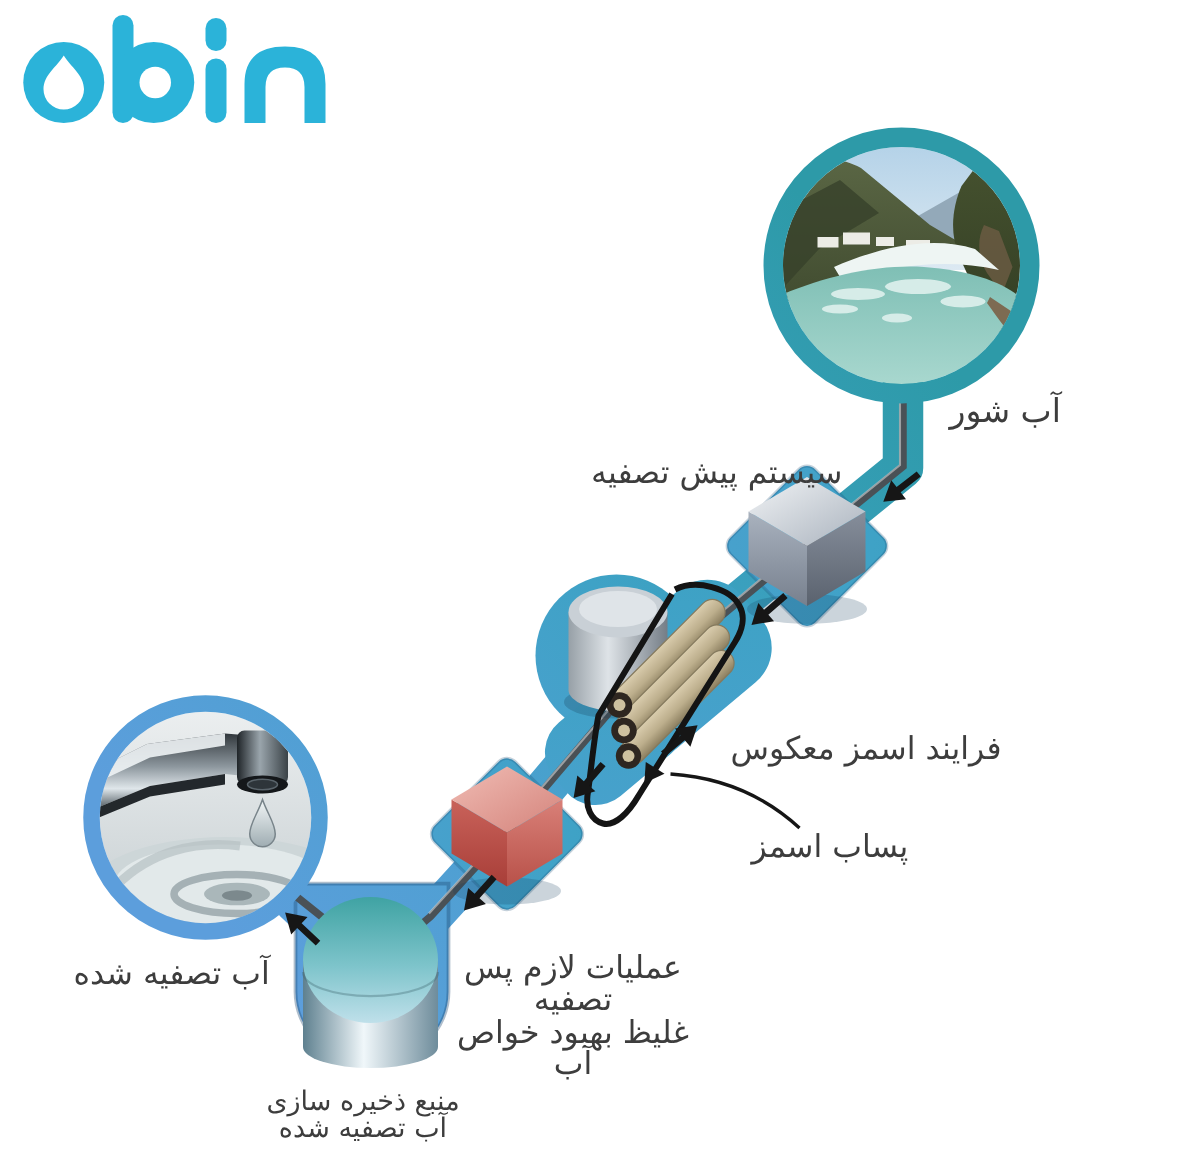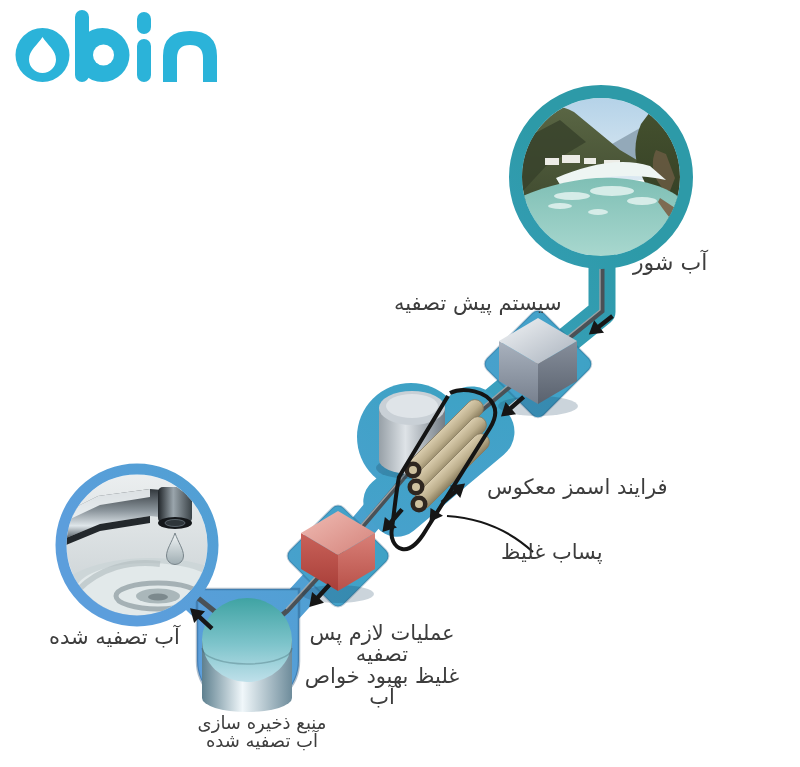--- a/index.html
+++ b/index.html
@@ -1,20 +1,20 @@
 <!DOCTYPE html>
 <html><head>
 <meta charset="utf-8">
 <style>
   html,body{margin:0;padding:0;background:#ffffff;}
   .stage{position:relative;width:800px;height:767px;background:#ffffff;overflow:hidden;
          font-family:"DejaVu Sans",sans-serif;}
   .stage svg.scene{position:absolute;left:0;top:0;z-index:1;}
   .label{position:absolute;z-index:2;direction:rtl;unicode-bidi:embed;white-space:nowrap;
-         color:#3d3d3d;font-family:"DejaVu Sans",sans-serif;}
+         color:#3d3d3d;font-family:"DejaVu Sans",sans-serif;margin-top:12px;}
   .label.two-line{white-space:normal;text-align:center;line-height:1.02;}
 </style>
 </head>
 <body>
 
 <div class="stage">
 
 <svg class="scene" width="800" height="767" viewBox="0 0 800 767">
   <defs>
     <linearGradient id="chGrad" gradientUnits="userSpaceOnUse" x1="630" y1="240" x2="170" y2="640">
@@ -272,27 +272,27 @@
         </g>
   </g>
 </svg>
 
 <div class="label" style="left:633px;top:250px;font-size:22px;" dir="rtl">آب شور</div>
 
 <div class="label" style="left:394px;top:291px;font-size:21px;" dir="rtl">سیستم پیش تصفیه</div>
 
 <div class="label" style="left:487px;top:475px;font-size:21px;" dir="rtl">فرایند اسمز معکوس</div>
 
-<div class="label" style="left:501px;top:540px;font-size:21px;" dir="rtl">پساب غلیظ</div>
+<div class="label" style="left:501px;top:540px;font-size:21px;" dir="rtl">پساب اسمز</div>
 
 <div class="label two-line" style="left:294px;top:623px;width:176px;font-size:21px;" dir="rtl">
   <div>عملیات لازم پس تصفیه</div>
   <div>غلیظ بهبود خواص آب</div>
 </div>
 
 <div class="label" style="left:49px;top:625px;font-size:21px;" dir="rtl">آب تصفیه شده</div>
 
-<div class="label two-line" style="left:188px;top:714px;width:148px;font-size:18px;" dir="rtl">
+<div class="label two-line" style="left:168px;top:714px;width:148px;font-size:18px;" dir="rtl">
   <div>منبع ذخیره سازی</div>
   <div>آب تصفیه شده</div>
 </div>
 
 </div>
 
 </body></html>

